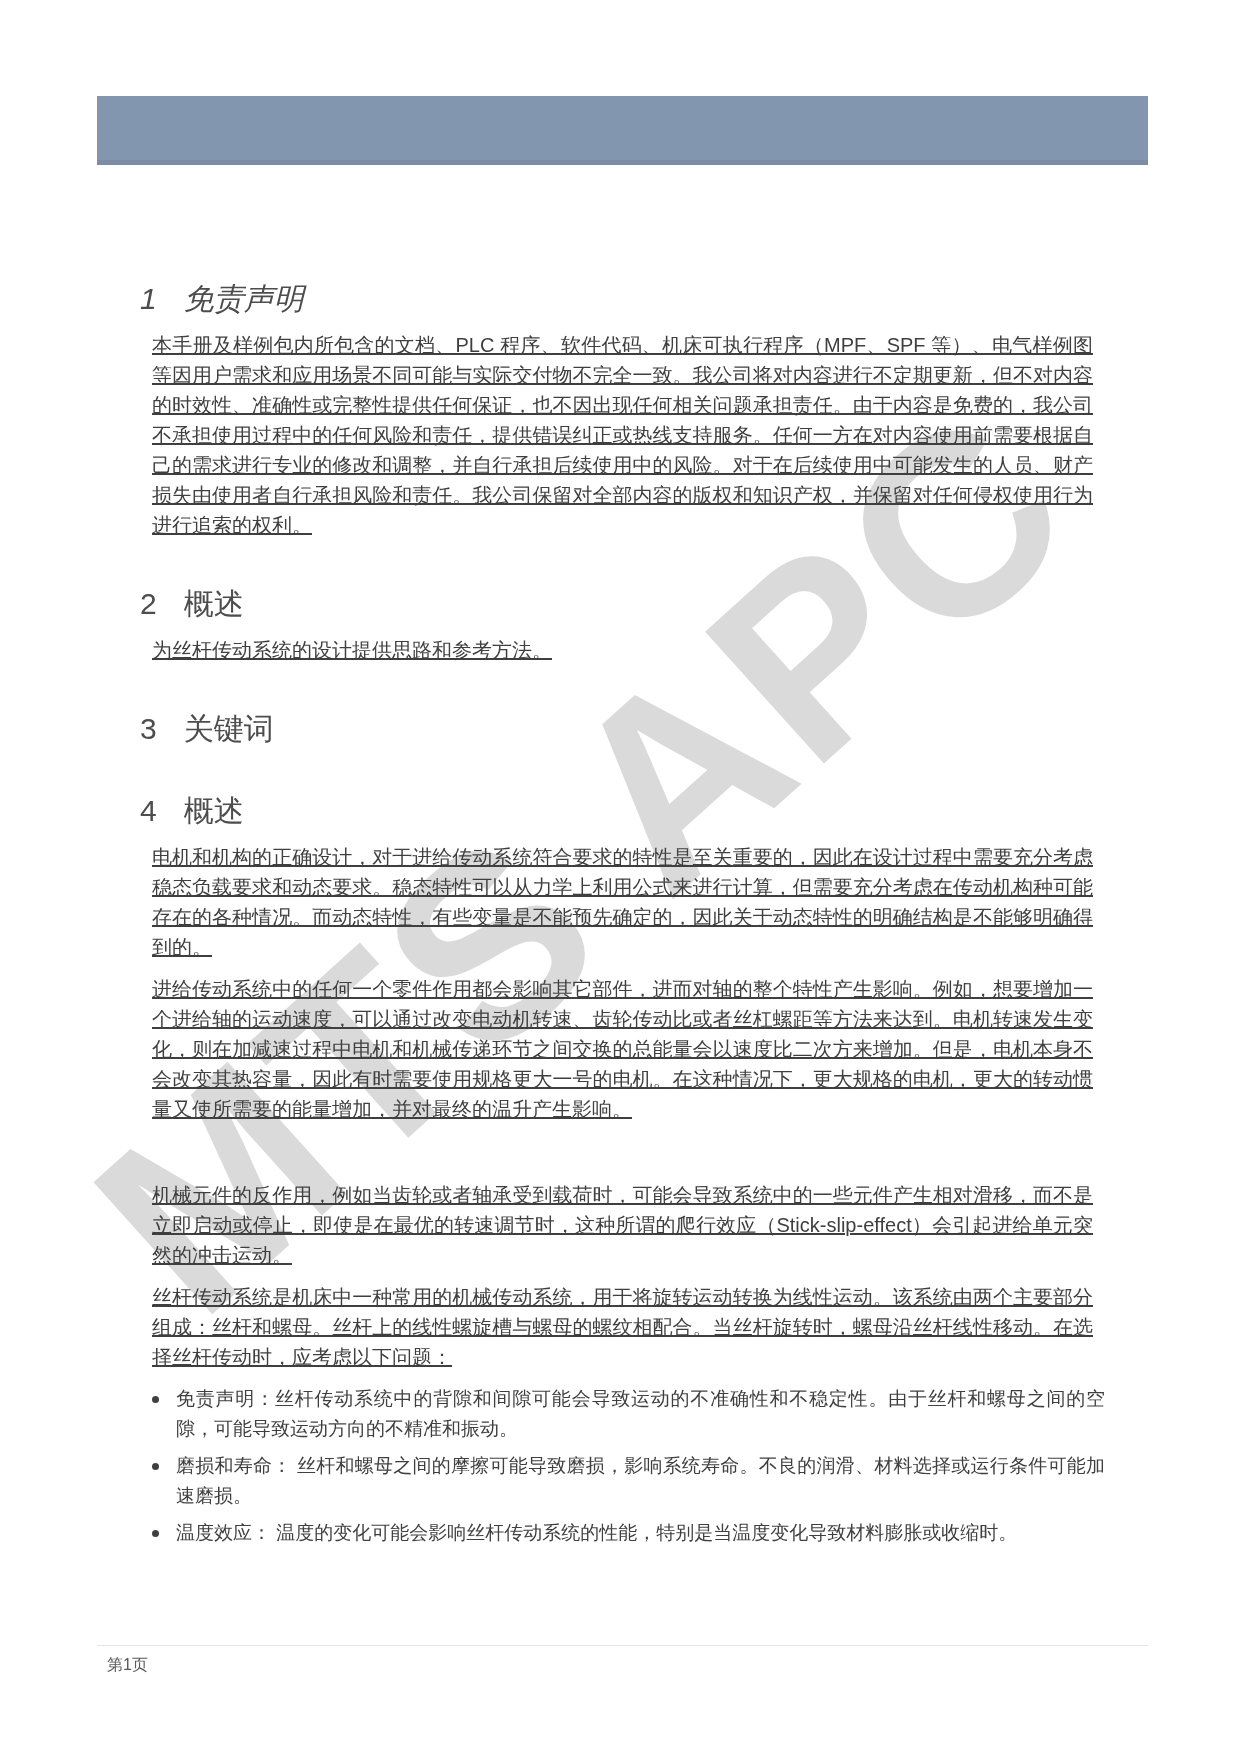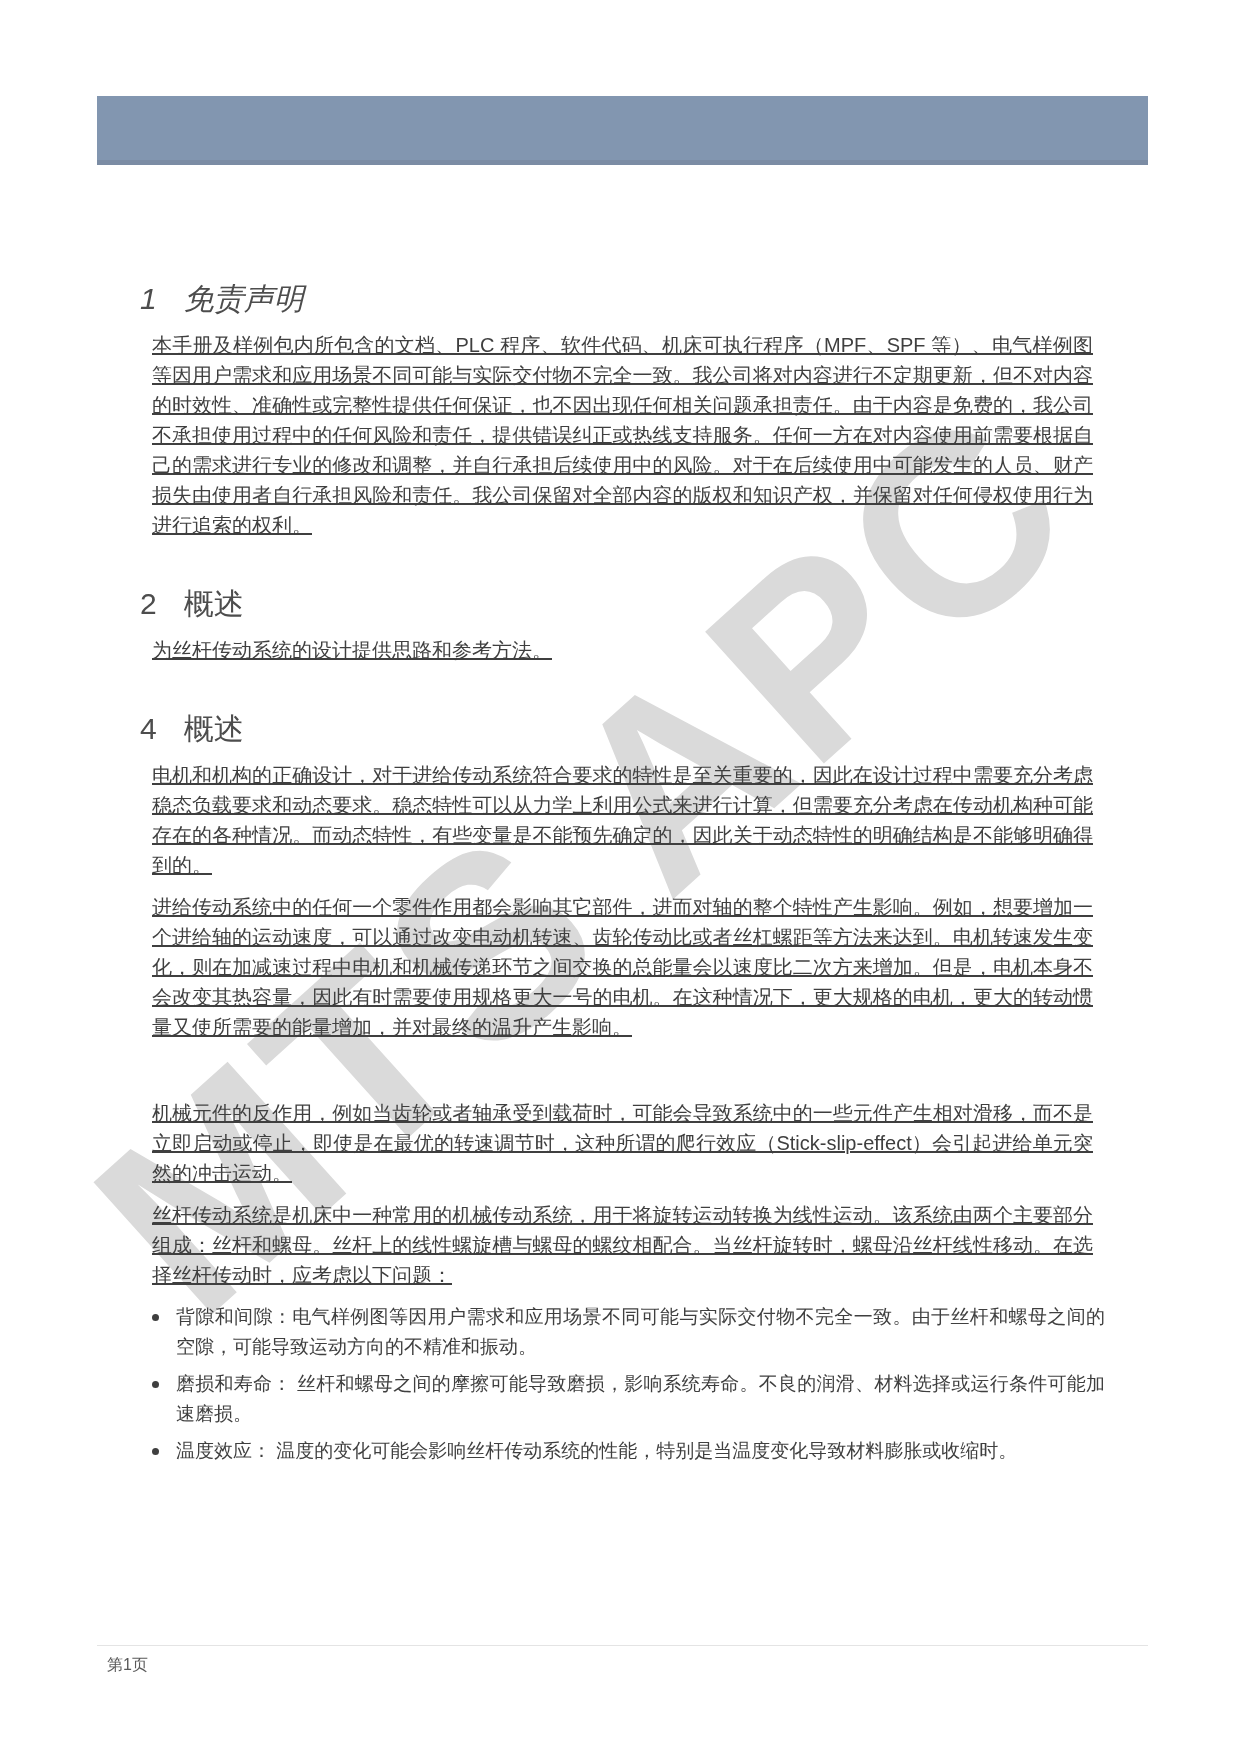--- a/index.html
+++ b/index.html
@@ -112,29 +112,30 @@
   <div class="watermark">MTS APC</div>
 
   <div class="content">
 
     <h2 class="section-heading first"><span class="sec-num">1</span><span>免责声明</span></h2>
     <p class="para">本手册及样例包内所包含的文档、PLC 程序、软件代码、机床可执行程序（MPF、SPF 等）、电气样例图等因用户需求和应用场景不同可能与实际交付物不完全一致。我公司将对内容进行不定期更新，但不对内容的时效性、准确性或完整性提供任何保证，也不因出现任何相关问题承担责任。由于内容是免费的，我公司不承担使用过程中的任何风险和责任，提供错误纠正或热线支持服务。任何一方在对内容使用前需要根据自己的需求进行专业的修改和调整，并自行承担后续使用中的风险。对于在后续使用中可能发生的人员、财产损失由使用者自行承担风险和责任。我公司保留对全部内容的版权和知识产权，并保留对任何侵权使用行为进行追索的权利。</p>
 
     <h2 class="section-heading"><span class="sec-num">2</span><span>概述</span></h2>
     <p class="para">为丝杆传动系统的设计提供思路和参考方法。</p>
 
+    <h2 class="section-heading"><span class="sec-num">3</span><span>关键词</span></h2>
 
     <h2 class="section-heading"><span class="sec-num">4</span><span>概述</span></h2>
     <p class="para">电机和机构的正确设计，对于进给传动系统符合要求的特性是至关重要的，因此在设计过程中需要充分考虑稳态负载要求和动态要求。稳态特性可以从力学上利用公式来进行计算，但需要充分考虑在传动机构种可能存在的各种情况。而动态特性，有些变量是不能预先确定的，因此关于动态特性的明确结构是不能够明确得到的。</p>
     <p class="para">进给传动系统中的任何一个零件作用都会影响其它部件，进而对轴的整个特性产生影响。例如，想要增加一个进给轴的运动速度，可以通过改变电动机转速、齿轮传动比或者丝杠螺距等方法来达到。电机转速发生变化，则在加减速过程中电机和机械传递环节之间交换的总能量会以速度比二次方来增加。但是，电机本身不会改变其热容量，因此有时需要使用规格更大一号的电机。在这种情况下，更大规格的电机，更大的转动惯量又使所需要的能量增加，并对最终的温升产生影响。</p>
     <p class="para gap-before">机械元件的反作用，例如当齿轮或者轴承受到载荷时，可能会导致系统中的一些元件产生相对滑移，而不是立即启动或停止，即使是在最优的转速调节时，这种所谓的爬行效应（Stick-slip-effect）会引起进给单元突然的冲击运动。</p>
     <p class="para">丝杆传动系统是机床中一种常用的机械传动系统，用于将旋转运动转换为线性运动。该系统由两个主要部分组成：丝杆和螺母。丝杆上的线性螺旋槽与螺母的螺纹相配合。当丝杆旋转时，螺母沿丝杆线性移动。在选择丝杆传动时，应考虑以下问题：</p>
 
     <ul class="bullet-list">
-      <li class="bullet-item">背隙和间隙：电气样例图等因用户需求和应用场景不同可能与实际交付物不完全一致。由于丝杆和螺母之间的空隙，可能导致运动方向的不精准和振动。</li>
+      <li class="bullet-item">免责声明：丝杆传动系统中的背隙和间隙可能会导致运动的不准确性和不稳定性。由于丝杆和螺母之间的空隙，可能导致运动方向的不精准和振动。</li>
       <li class="bullet-item">磨损和寿命： 丝杆和螺母之间的摩擦可能导致磨损，影响系统寿命。不良的润滑、材料选择或运行条件可能加速磨损。</li>
       <li class="bullet-item">温度效应： 温度的变化可能会影响丝杆传动系统的性能，特别是当温度变化导致材料膨胀或收缩时。</li>
     </ul>
 
   </div>
 
   <div class="footer-line"></div>
   <div class="footer-text">第1页</div>
 
 </div>

